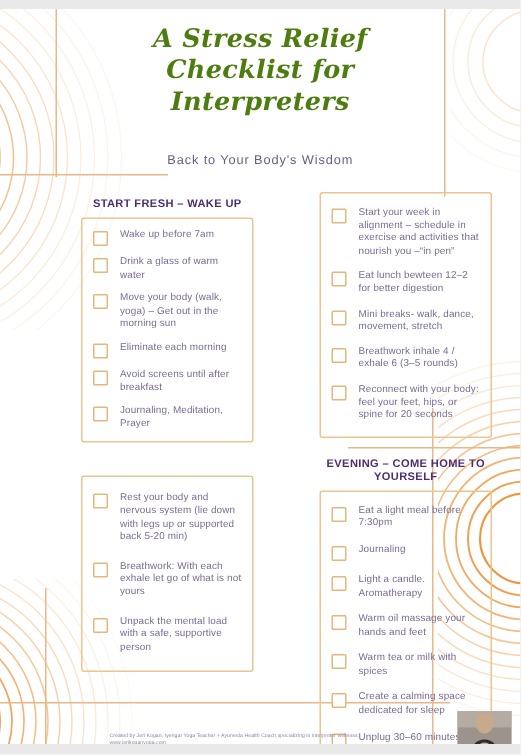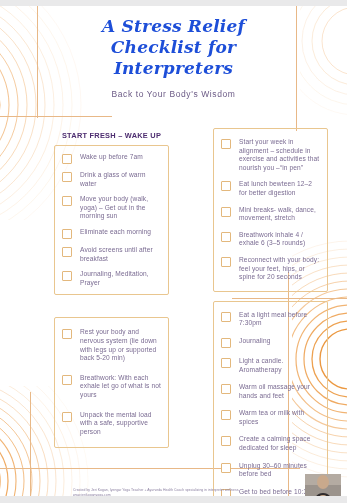--- a/index.html
+++ b/index.html
@@ -51,27 +51,27 @@
     left: 0; top: 10px;
     width: 347px;
     text-align: center;
   }
   #doc-title {
     font-family: "DejaVu Serif", serif;
     font-style: italic;
     font-weight: bold;
     font-size: 17px;
     line-height: 21px;
-    color: #1d4ed8;
+    color: #4d7c0f;
     letter-spacing: 0.2px;
     margin: 0 auto;
     width: 230px;
   }
   #doc-subtitle {
-    margin-top: 10px;
+    margin-top: 22px;
     font-size: 8.5px;
     letter-spacing: 0.6px;
     color: #6c5b86;
   }
 
   
   #columns {
     position: absolute;
     left: 22px;
     top: 122px;
@@ -323,20 +323,21 @@
             <span class="check-label">Breathwork inhale 4 / exhale 6 (3–5 rounds)</span>
           </div>
           <div class="check-item">
             <span class="checkbox"></span>
             <span class="check-label">Reconnect with your body: feel your feet, hips, or spine for 20 seconds</span>
           </div>
         </div>
       </div>
 
       <div class="section" style="margin-top:9px;">
+        <div class="section-title">EVENING – COME HOME TO YOURSELF</div>
         <div class="section-box" style="padding-top:9px;padding-bottom:9px;">
           <div class="check-item" style="margin-bottom:9px;">
             <span class="checkbox"></span>
             <span class="check-label">Eat a light meal before 7:30pm</span>
           </div>
           <div class="check-item" style="margin-bottom:9px;">
             <span class="checkbox"></span>
             <span class="check-label">Journaling</span>
           </div>
           <div class="check-item" style="margin-bottom:9px;">

